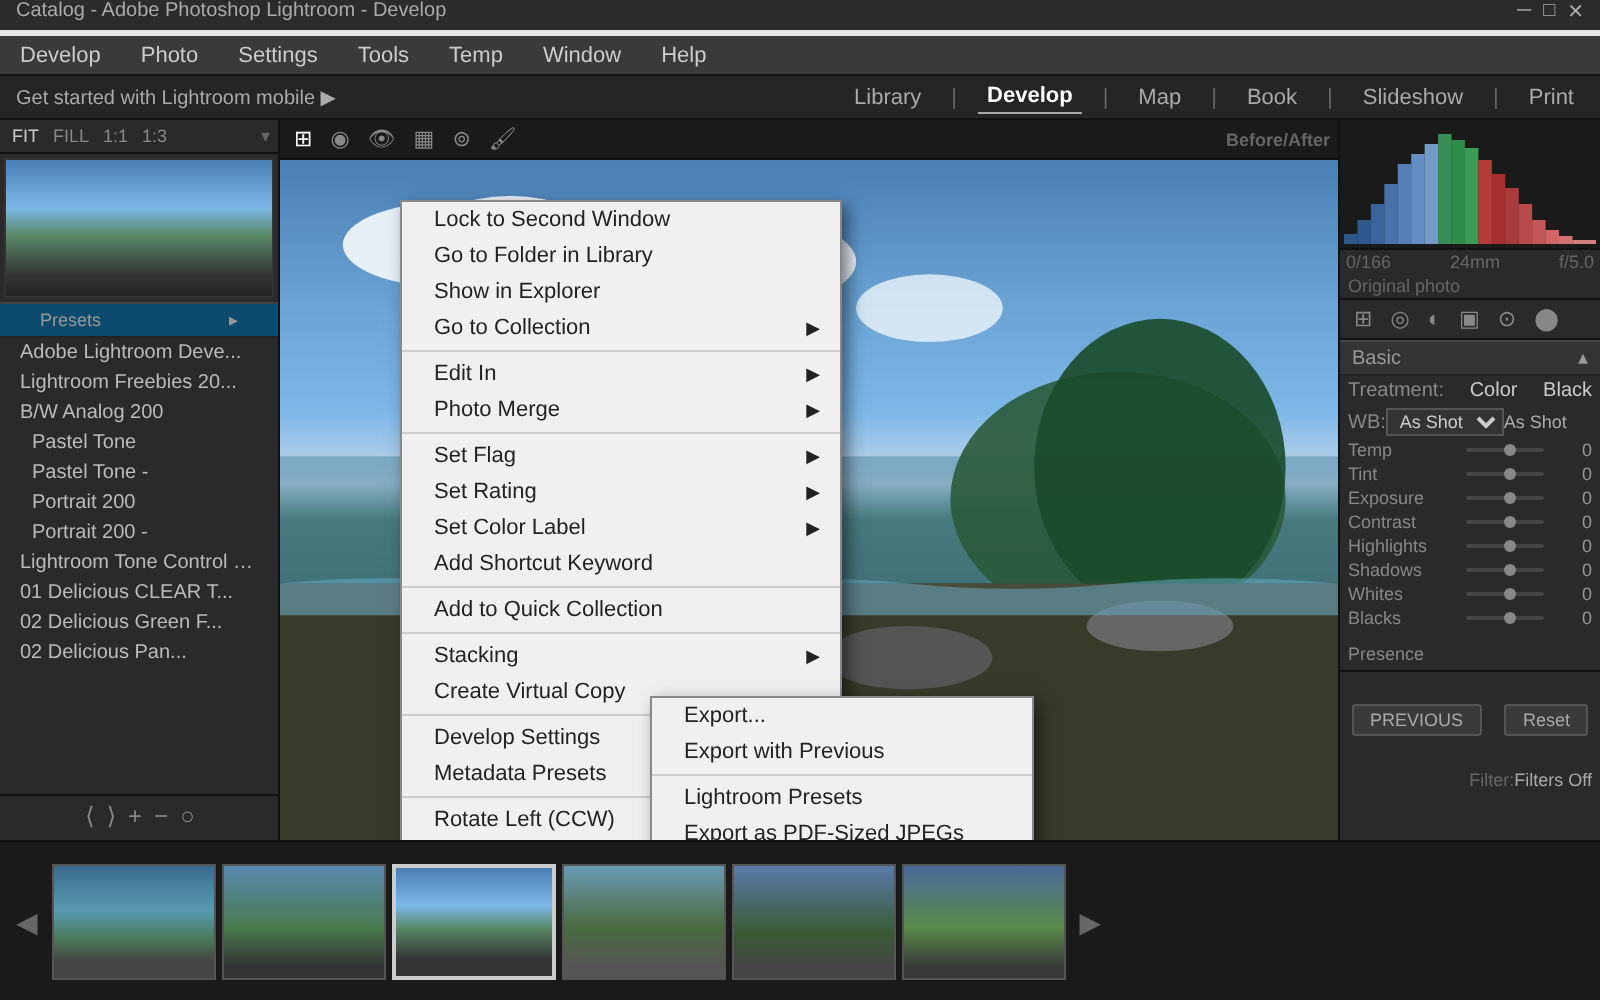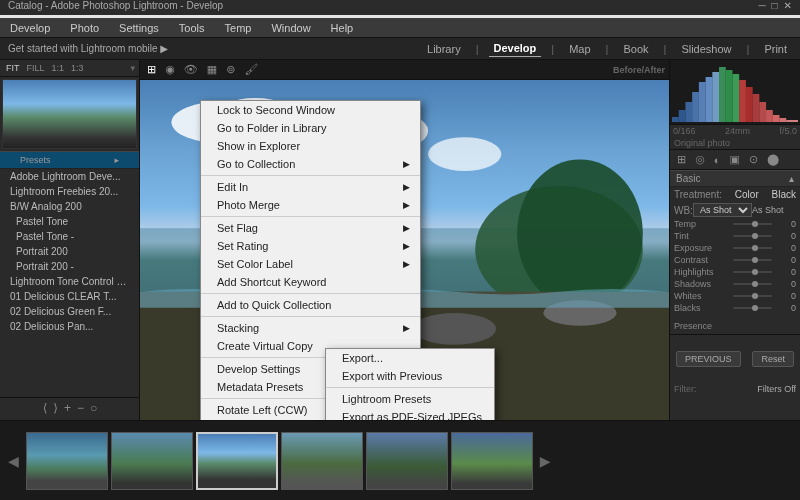--- a/index.html
+++ b/index.html
@@ -152,21 +152,21 @@
       background: #ccc;
       margin: 2px 0;
     }
     .ctx-arrow { font-size: 9px; }
 
     
     #export-submenu {
       position: absolute;
       left: 185px;
       top: 288px;
-      width: 170px;
+      width: 192px;
       background: #f0f0f0;
       border: 1px solid #888;
       box-shadow: 3px 3px 8px rgba(0,0,0,0.5);
       z-index: 101;
       color: #222;
       font-size: 11px;
     }
 
     
     #arrow-annotation {
@@ -329,24 +329,25 @@
       border: 1px solid #555;
       color: #ccc;
       font-size: 9px;
       padding: 0 2px;
     }
 
     
     .filter-row {
       display: flex;
       align-items: center;
-      justify-content: space-between;
+      justify-content: flex-end;
       padding: 1px 4px;
       font-size: 9px;
       color: #666;
+      margin-left: 36px;
     }
 
     
     .toolbar-icons {
       display: flex;
       align-items: center;
       gap: 3px;
       padding: 2px 4px;
       border-bottom: 1px solid #111;
     }

